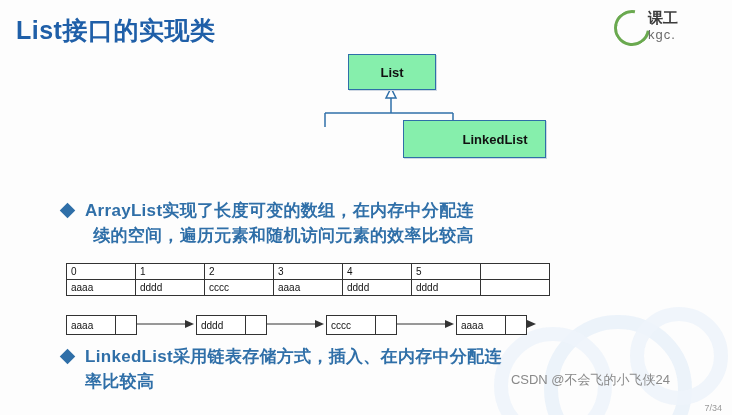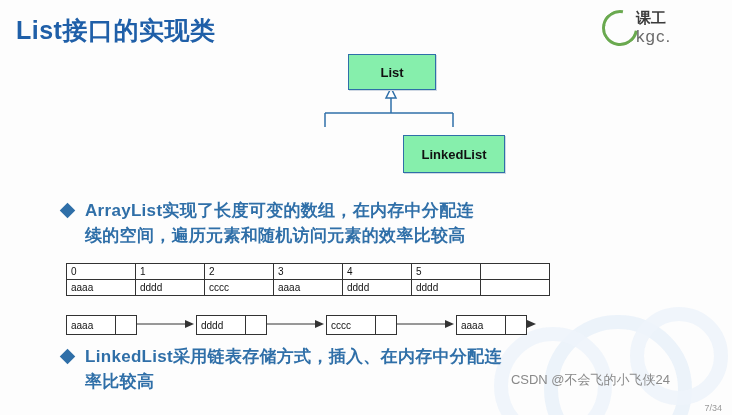--- a/index.html
+++ b/index.html
@@ -34,21 +34,21 @@
     top: 14px;
     font-size: 25px;
     font-weight: bold;
     color: #1f5fa8;
     letter-spacing: 0.5px;
   }
 
   
   .logo {
     position: absolute;
-    right: 22px;
+    right: 10px;
     top: 8px;
     width: 110px;
     height: 40px;
   }
   .logo-arc {
     position: absolute;
     left: 2px; top: 2px;
     width: 30px; height: 30px;
     border: 3px solid #6aa94f;
     border-radius: 50%;
@@ -59,41 +59,41 @@
     position: absolute;
     left: 36px; top: 2px;
     font-size: 15px;
     font-weight: bold;
     color: #3b3b3b;
     line-height: 15px;
   }
   .logo-sub {
     position: absolute;
     left: 36px; top: 19px;
-    font-size: 17px;
+    font-size: 13px;
     color: #6b6b6b;
     letter-spacing: 1px;
   }
 
   
   .uml-box {
     position: absolute;
     background: #86efac;
     border: 1.5px solid #2f6fa8;
     box-shadow: 1px 1px 0 #cfd8e3;
     display: flex;
     align-items: center;
     justify-content: center;
     font-size: 13px;
     font-weight: bold;
     color: #111111;
   }
   #box-list      { left: 348px; top: 54px;  width: 86px; height: 34px; }
   #box-arraylist { left: 281px; top: 127px; width: 88px; height: 36px; }
-  #box-linkedlist{ left: 403px; top: 135px; width: 100px;height: 36px; }
+  #box-linkedlist{ left: 403px; top: 120px; width: 100px;height: 36px; padding-left: 41px; }
 
   .uml-lines {
     position: absolute;
     left: 0; top: 0;
     width: 732px; height: 415px;
     pointer-events: none;
   }
 
   
   .bullet-row {
@@ -110,21 +110,21 @@
     margin-right: 12px;
     flex: 0 0 auto;
   }
   .bullet-text {
     font-size: 17px;
     font-weight: bold;
     color: #2f6fa8;
     line-height: 25px;
     letter-spacing: 0.3px;
   }
-  #bullet1 { left: 62px; top: 198px; width: 620px; }
+  #bullet1 { left: 62px; top: 198px; width: 620px; text-align: right; }
   #bullet2 { left: 62px; top: 344px; width: 620px; }
 
   
   .array-table {
     position: absolute;
     left: 66px;
     top: 263px;
     border-collapse: collapse;
     font-size: 10px;
     color: #111;

